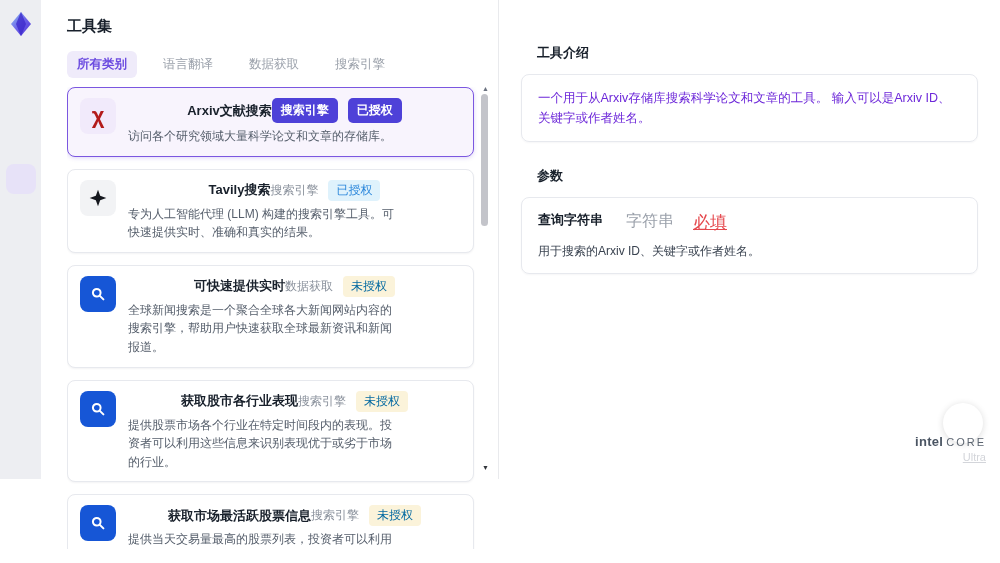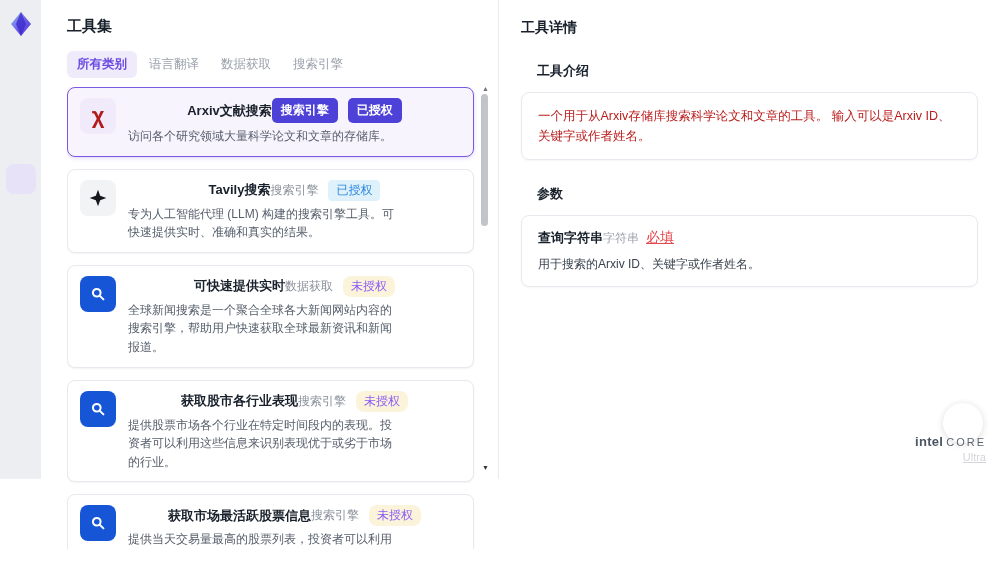--- a/index.html
+++ b/index.html
@@ -12,21 +12,21 @@
            align-items:center;padding-top:8px;flex-shrink:0;box-sizing:border-box;}
   .logo{width:32px;height:32px;margin-bottom:32px;display:flex;align-items:center;justify-content:center;}
   .nav{display:flex;flex-direction:column;gap:16px;align-items:center;}
   .nav-item{width:30px;height:30px;border-radius:8px;display:flex;align-items:center;justify-content:center;}
   .nav-item.active{background:#E7E2F8;}
   .sidebar-bottom{margin-top:auto;display:flex;flex-direction:column;gap:8px;align-items:center;padding-bottom:8px;}
 
   
   .list-panel{width:457px;flex-shrink:0;box-sizing:border-box;padding:17px 0 0 26px;position:relative;}
   .panel-title{font-size:15px;font-weight:bold;margin:0;}
-  .tabs{display:flex;gap:2px;margin-top:15px;font-size:12.5px;color:#9AA0AA;align-items:center;}
+  .tabs{display:flex;gap:16px;margin-top:15px;font-size:12.5px;color:#9AA0AA;align-items:center;}
   .tab{padding:5px 10px;border-radius:6px;white-space:nowrap;}
   .tab.active{background:#EFEBFA;color:#6C4CE0;font-weight:bold;}
   .tool-list{margin-top:9px;height:462px;overflow:hidden;display:flex;flex-direction:column;
              gap:12px;padding-right:24px;}
   .card{border:1px solid #E7E9EE;border-radius:8px;padding:10px 12px;display:flex;gap:12px;
         background:#fff;box-shadow:0 1px 2px rgba(16,24,40,.05);flex-shrink:0;box-sizing:border-box;}
   .card.selected{border:1.5px solid #7B57E0;background:#F8F4FD;box-shadow:0 1px 4px rgba(123,87,224,.25);}
   .tool-icon{width:36px;height:36px;border-radius:8px;flex-shrink:0;display:flex;
              align-items:center;justify-content:center;}
   .icon-arxiv{background:#F1EAFB;}
@@ -34,40 +34,40 @@
   .icon-blue{background:#1656D6;}
   .arxiv-glyph{font-size:22px;color:#B31B1B;font-weight:bold;line-height:1;}
   .tool-body{flex:1;min-width:0;}
   .tool-top{display:flex;justify-content:center;align-items:center;}
   .tool-name{font-size:13px;font-weight:bold;color:#18202B;}
   .tool-meta{display:flex;gap:10px;align-items:center;}
   .cat{font-size:12px;color:#8A919C;white-space:nowrap;}
   .badge{font-size:12px;padding:2px 8px;border-radius:4px;white-space:nowrap;}
   .pill-purple{background:#4E41D8;color:#fff;font-weight:bold;padding:4px 9px;border-radius:5px;font-size:12px;white-space:nowrap;}
   .badge-blue{background:#DFF2FC;color:#2C87DB;}
-  .badge-yellow{background:#FBF3DA;color:#8b5cf6;border-radius:8px;}
+  .badge-yellow{background:#FBF3DA;color:#0369a1;}
   .tool-desc{font-size:12px;color:#555E6B;line-height:1.55;margin-top:4px;width:270px;}
 
   
   .scrollbar{position:absolute;top:85px;bottom:2px;right:8px;width:10px;}
   .scroll-up{position:absolute;top:0;left:2px;font-size:7px;color:#6B7280;line-height:7px;}
   .scroll-thumb{position:absolute;top:9px;left:1px;width:7px;height:132px;background:#C3C4CA;border-radius:4px;}
   .scroll-down{position:absolute;bottom:6px;left:2px;font-size:7px;color:#33363C;line-height:7px;}
 
   
   .detail-panel{flex:1;border-left:1px solid #E9EAED;box-sizing:border-box;padding:19px 22px 0 22px;}
   .detail-title{font-size:14px;font-weight:bold;margin:0;}
   .section-heading{font-size:13px;font-weight:bold;margin:25px 0 0 16px;}
   .box{border:1px solid #E7E9EE;border-radius:8px;padding:13px 16px;margin-top:12px;
        box-shadow:0 1px 2px rgba(16,24,40,.04);}
-  .intro-text{font-size:12.5px;color:#b91c1c;line-height:1.6;}
-  .param-head{display:flex;align-items:flex-end;}
+  .intro-text{font-size:12.5px;color:#6d28d9;line-height:1.6;}
+  .param-head{display:flex;align-items:flex-start;gap:12px;}
   .param-name{font-size:13px;font-weight:bold;color:#18202B;}
-  .param-type{font-size:12px;color:#9AA0AA;margin-left:0;}
-  .param-required{font-size:14px;color:#E5484D;margin-left:7px;text-decoration:underline;}
+  .param-type{font-size:16px;color:#9AA0AA;margin-left:11px;}
+  .param-required{font-size:17px;color:#E5484D;margin-left:7px;text-decoration:underline;}
   .param-desc{margin-top:9px;font-size:12px;color:#3A4350;}
 
   
   .fab{position:absolute;right:17px;bottom:36px;width:40px;height:40px;border-radius:50%;
        background:#fff;box-shadow:0 1px 7px rgba(0,0,0,.14);display:flex;align-items:center;justify-content:center;}
   .brand{position:absolute;right:14px;bottom:16px;text-align:right;line-height:1.1;color:#4B5563;}
   .brand .maker{font-size:13px;font-weight:bold;letter-spacing:.3px;}
   .brand .product{font-size:11px;letter-spacing:2px;text-transform:uppercase;margin-left:3px;color:#5B6470;}
   .brand .tier{display:block;font-size:11px;color:#D3D5DA;margin-top:1px;text-decoration:underline;}
 </style>
@@ -262,21 +262,20 @@
     </div>
 
     <div class="scrollbar">
       <div class="scroll-up">▲</div>
       <div class="scroll-thumb"></div>
       <div class="scroll-down">▼</div>
     </div>
   </main>
 
   <section class="detail-panel">
-    <h2 class="detail-title">工具详情</h2>
 
     <h3 class="section-heading">工具介绍</h3>
     <div class="box intro-text">一个用于从Arxiv存储库搜索科学论文和文章的工具。 输入可以是Arxiv ID、关键字或作者姓名。</div>
 
     <h3 class="section-heading">参数</h3>
     <div class="box">
       <div class="param-head">
         <span class="param-name">查询字符串</span>
         <span class="param-type">字符串</span>
         <span class="param-required">必填</span>

